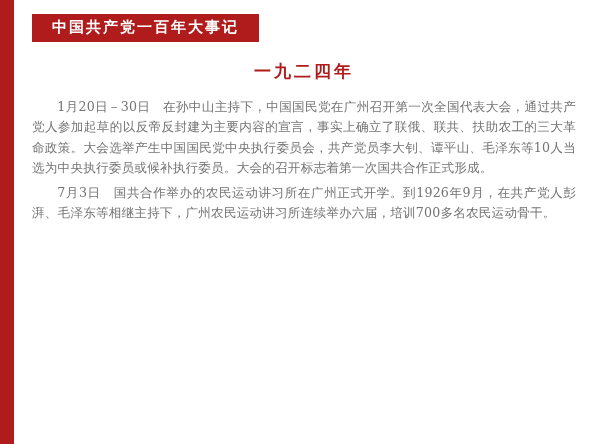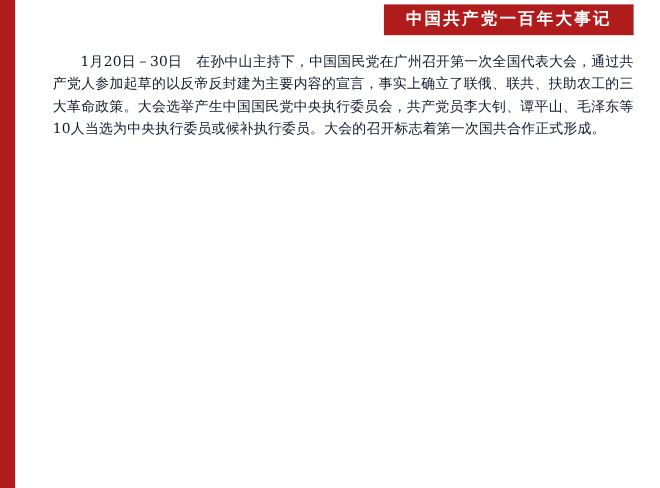--- a/index.html
+++ b/index.html
@@ -32,22 +32,22 @@
     position: absolute;
     left: 14px;
     top: 0;
     width: 586px;
     height: 444px;
     background: #ffffff;
     box-sizing: border-box;
     padding: 0 24px 0 18px;
   }
   .banner-wrap {
-    padding-top: 4px;
-    text-align: right;
+    padding-top: 14px;
+    text-align: left;
   }
   .banner {
     display: inline-block;
     background: #b01c1c;
     color: #ffffff;
     font-size: 15px;
     font-weight: bold;
     letter-spacing: 2px;
     padding: 6px 20px 7px 20px;
     line-height: 1;
@@ -59,43 +59,45 @@
     color: #b01c1c;
     font-size: 17px;
     font-weight: bold;
     letter-spacing: 3px;
     font-family: "DejaVu Serif", "Liberation Serif", serif;
   }
   .body-text {
     margin-top: 14px;
   }
   p.para {
-    margin: 0 0 4px 16px;
+    margin: 0 0 4px 0;
     font-size: 12.6px;
     line-height: 1.62;
-    color: #0f172a;
+    color: #737373;
     text-align: justify;
     text-indent: 2em;
     letter-spacing: 0.2px;
     font-family: "DejaVu Serif", "Liberation Serif", serif;
   }
 </style>
 </head>
 <body>
 
 <div class="page">
 
   <div class="left-rail"></div>
 
   <div class="content">
 
     <div class="banner-wrap">
       <div class="banner">中国共产党一百年大事记</div>
     </div>
 
+    <div class="year">一九二四年</div>
 
     <div class="body-text">
       <p class="para">1月20日－30日　在孙中山主持下，中国国民党在广州召开第一次全国代表大会，通过共产党人参加起草的以反帝反封建为主要内容的宣言，事实上确立了联俄、联共、扶助农工的三大革命政策。大会选举产生中国国民党中央执行委员会，共产党员李大钊、谭平山、毛泽东等10人当选为中央执行委员或候补执行委员。大会的召开标志着第一次国共合作正式形成。</p>
+      <p class="para">7月3日　国共合作举办的农民运动讲习所在广州正式开学。到1926年9月，在共产党人彭湃、毛泽东等相继主持下，广州农民运动讲习所连续举办六届，培训700多名农民运动骨干。</p>
     </div>
 
   </div>
 
 </div>
 
 </body></html>

